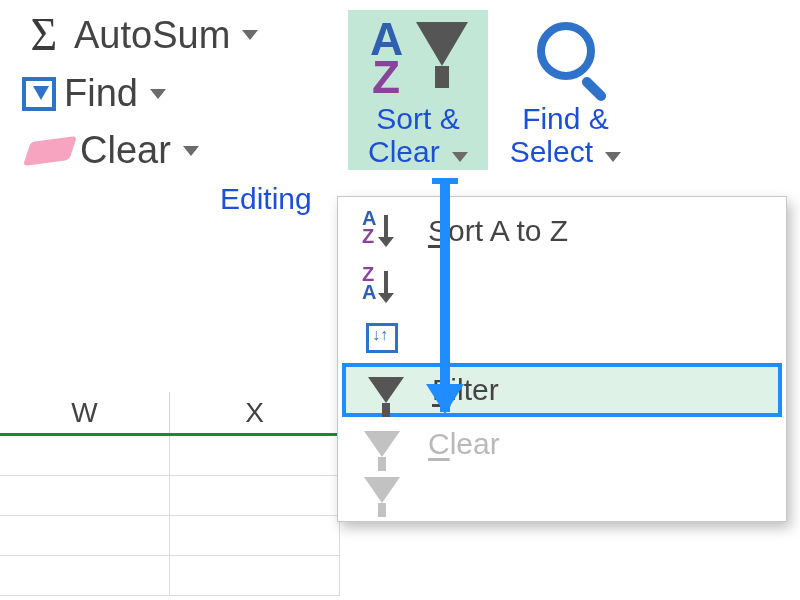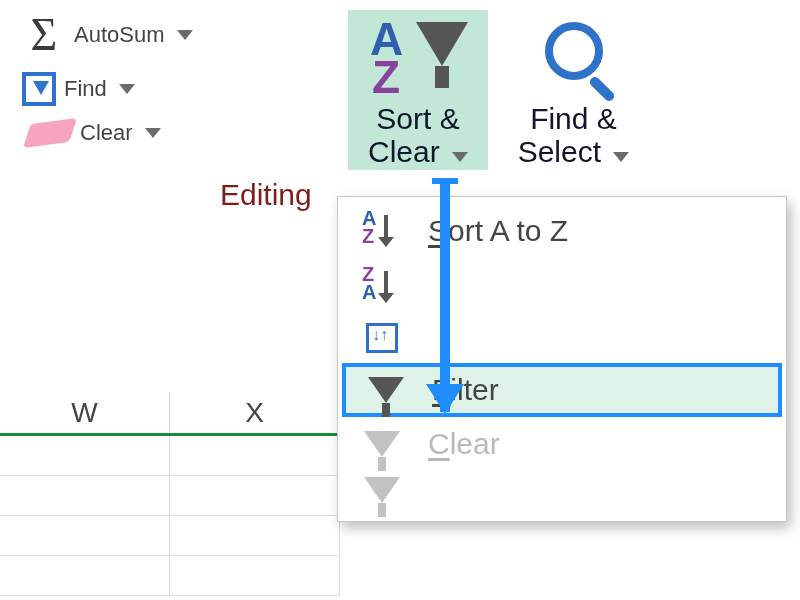--- a/index.html
+++ b/index.html
@@ -34,21 +34,21 @@
   }
   .icon-sigma {
     font-family: "Times New Roman", serif;
     font-size: 46px;
     line-height: 1;
     color: #3b3b3b;
     display: inline-block;
     width: 44px;
     text-align: center;
   }
-  .label { font-size: 22px; color: #444; }
+  .label { font-size: 38px; color: #444; }
   .drop-tri {
     width: 0; height: 0;
     border-left: 8px solid transparent;
     border-right: 8px solid transparent;
     border-top: 10px solid #6b6b6b;
     display: inline-block;
     margin-left: 4px;
   }
   .fill-icon {
     width: 34px; height: 34px; border: 3px solid #2e72c9; position: relative;
@@ -68,21 +68,20 @@
     background:#c2e7d6;
     display:flex;flex-direction:column;align-items:center;justify-content:flex-start;
     width:140px;
     padding:6px 4px 2px;
     position:relative;
   }
   .findselect-btn {
     display:flex;flex-direction:column;align-items:center;justify-content:flex-start;
     width:155px;
     padding:6px 4px 2px;
-    margin-left:8px;
   }
   .az-big {
     position:relative; width:100px; height:82px;
   }
   .az-a { position:absolute; left:2px; top:-4px; font-size:46px; font-weight:600; color:#2e5fb0; font-family:Arial,sans-serif;}
   .az-z { position:absolute; left:4px; top:34px; font-size:46px; font-weight:600; color:#89439a; font-family:Arial,sans-serif;}
   .funnel-big {
     position:absolute; right:0; top:6px;
     width:0;height:0;
     border-left:26px solid transparent;
@@ -94,22 +93,22 @@
     width:14px;height:22px;background:#555;
   }
   .mag-circle {
     width:58px;height:58px;border:8px solid #2e72c9;border-radius:50%;
     position:relative;margin-top:6px;
   }
   .mag-circle::after{
     content:"";position:absolute;width:10px;height:30px;background:#2e72c9;
     left:44px;top:44px;transform:rotate(-45deg);border-radius:5px;
   }
-  .big-label { font-size:30px; color:#0f172a; text-align:center; line-height:1.1; margin-top:4px;}
-  .group-title { font-size:30px; color:#7f1d1d; margin-left:220px; margin-top:8px;}
+  .big-label { font-size:30px; color:#1d4ed8; text-align:center; line-height:1.1; margin-top:4px;}
+  .group-title { font-size:30px; color:#1d4ed8; margin-left:220px; margin-top:8px;}
 
   .dropdown {
     position:absolute;
     left:337px; top:196px;
     width:450px;
     background:#fff;
     border:1px solid #c8c8c8;
     box-shadow:4px 6px 12px rgba(0,0,0,0.25);
     padding:6px 0 10px;
     z-index:3;

